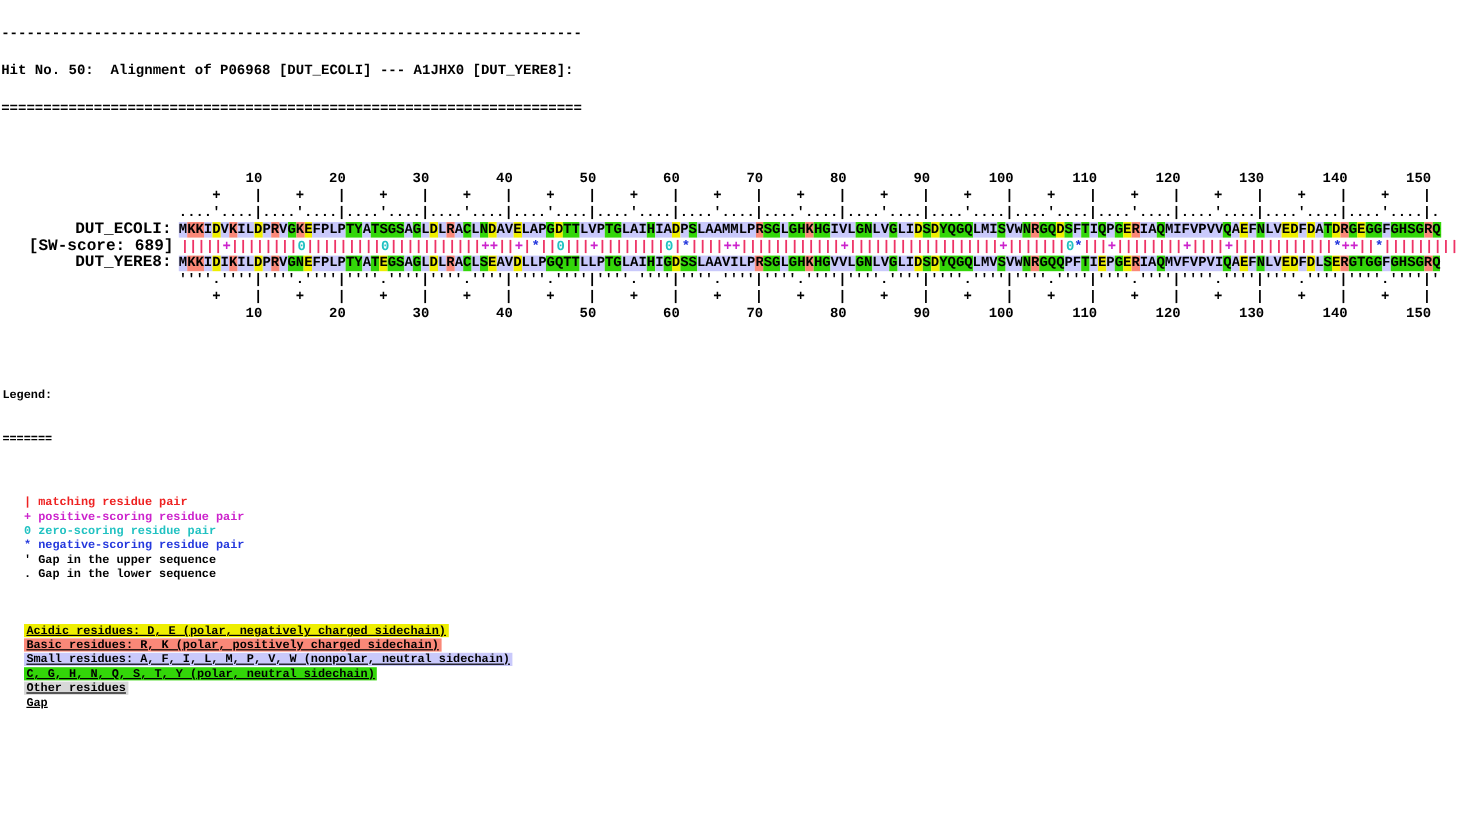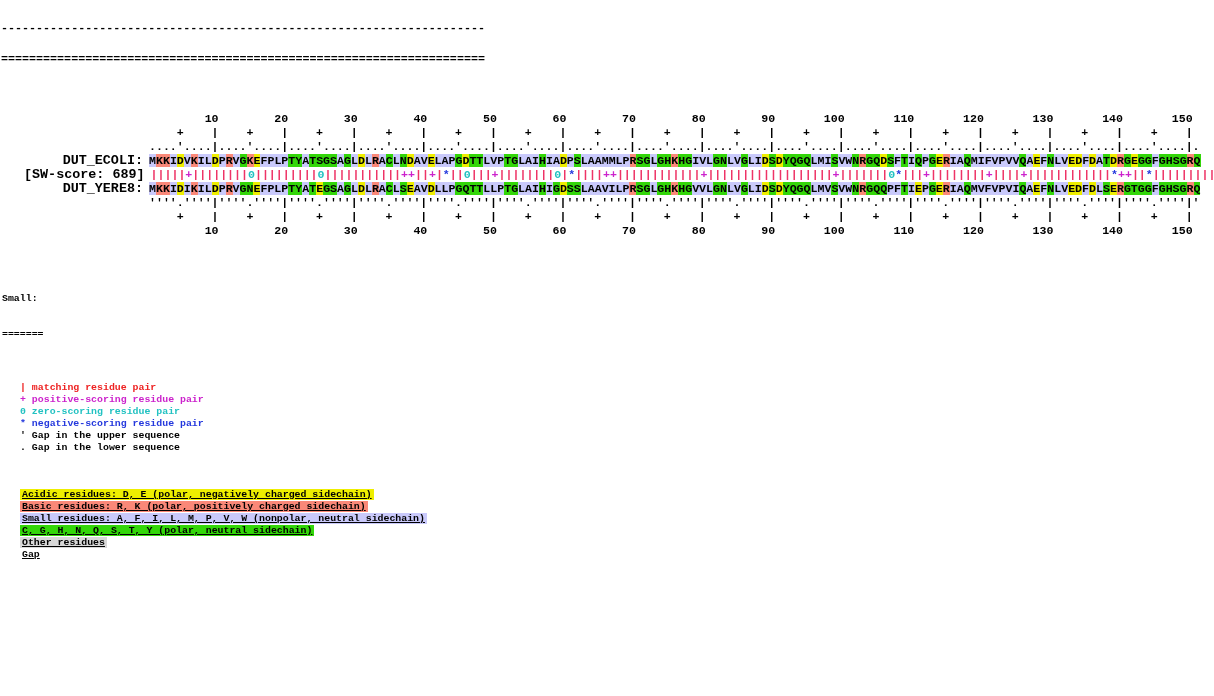--- a/index.html
+++ b/index.html
@@ -20,33 +20,34 @@
   .legend .items div{height:12px;}
   .legend .classes{margin:11px 0 0 18px;}
   .legend .classes div{height:12px;text-decoration:underline;}
   .legend .classes span{padding:0 2px;}
 </style>
 </head>
 <body>
 
 <div class="header">
   <div>---------------------------------------------------------------------</div>
+  <div>Hit No. 50:  Alignment of P06968 [DUT_ECOLI] --- A1JHX0 [DUT_YERE8]:</div>
   <div>=====================================================================</div>
 </div>
 
 <div class="aln">
   <div class="row"><span class="lbl"></span><span class="txt" id="numTop">        10        20        30        40        50        60        70        80        90       100       110       120       130       140       150 </span></div>
   <div class="row"><span class="lbl"></span><span class="txt" id="tickTop">    +    |    +    |    +    |    +    |    +    |    +    |    +    |    +    |    +    |    +    |    +    |    +    |    +    |    +    |    +    | </span></div>
   <div class="row"><span class="lbl"></span><span class="txt" id="guideTop">....'....|....'....|....'....|....'....|....'....|....'....|....'....|....'....|....'....|....'....|....'....|....'....|....'....|....'....|....'....|.</span></div>
   <div class="row"><span class="lbl">DUT_ECOLI:</span><span class="txt" id="seqTop"><span style="background: rgb(201, 201, 251);">M</span><span style="background: rgb(250, 136, 120);">KK</span><span style="background: rgb(201, 201, 251);">I</span><span style="background: rgb(238, 238, 0);">D</span><span style="background: rgb(201, 201, 251);">V</span><span style="background: rgb(250, 136, 120);">K</span><span style="background: rgb(201, 201, 251);">IL</span><span style="background: rgb(238, 238, 0);">D</span><span style="background: rgb(201, 201, 251);">P</span><span style="background: rgb(250, 136, 120);">R</span><span style="background: rgb(201, 201, 251);">V</span><span style="background: rgb(51, 214, 9);">G</span><span style="background: rgb(250, 136, 120);">K</span><span style="background: rgb(238, 238, 0);">E</span><span style="background: rgb(201, 201, 251);">FPLP</span><span style="background: rgb(51, 214, 9);">TY</span><span style="background: rgb(201, 201, 251);">A</span><span style="background: rgb(51, 214, 9);">TSGS</span><span style="background: rgb(201, 201, 251);">A</span><span style="background: rgb(51, 214, 9);">G</span><span style="background: rgb(201, 201, 251);">L</span><span style="background: rgb(238, 238, 0);">D</span><span style="background: rgb(201, 201, 251);">L</span><span style="background: rgb(250, 136, 120);">R</span><span style="background: rgb(201, 201, 251);">A</span><span style="background: rgb(51, 214, 9);">C</span><span style="background: rgb(201, 201, 251);">L</span><span style="background: rgb(51, 214, 9);">N</span><span style="background: rgb(238, 238, 0);">D</span><span style="background: rgb(201, 201, 251);">AV</span><span style="background: rgb(238, 238, 0);">E</span><span style="background: rgb(201, 201, 251);">LAP</span><span style="background: rgb(51, 214, 9);">G</span><span style="background: rgb(238, 238, 0);">D</span><span style="background: rgb(51, 214, 9);">TT</span><span style="background: rgb(201, 201, 251);">LVP</span><span style="background: rgb(51, 214, 9);">TG</span><span style="background: rgb(201, 201, 251);">LAI</span><span style="background: rgb(51, 214, 9);">H</span><span style="background: rgb(201, 201, 251);">IA</span><span style="background: rgb(238, 238, 0);">D</span><span style="background: rgb(201, 201, 251);">P</span><span style="background: rgb(51, 214, 9);">S</span><span style="background: rgb(201, 201, 251);">LAAMMLP</span><span style="background: rgb(250, 136, 120);">R</span><span style="background: rgb(51, 214, 9);">SG</span><span style="background: rgb(201, 201, 251);">L</span><span style="background: rgb(51, 214, 9);">GH</span><span style="background: rgb(250, 136, 120);">K</span><span style="background: rgb(51, 214, 9);">HG</span><span style="background: rgb(201, 201, 251);">IVL</span><span style="background: rgb(51, 214, 9);">GN</span><span style="background: rgb(201, 201, 251);">LV</span><span style="background: rgb(51, 214, 9);">G</span><span style="background: rgb(201, 201, 251);">LI</span><span style="background: rgb(238, 238, 0);">D</span><span style="background: rgb(51, 214, 9);">S</span><span style="background: rgb(238, 238, 0);">D</span><span style="background: rgb(51, 214, 9);">YQGQ</span><span style="background: rgb(201, 201, 251);">LMI</span><span style="background: rgb(51, 214, 9);">S</span><span style="background: rgb(201, 201, 251);">VW</span><span style="background: rgb(51, 214, 9);">N</span><span style="background: rgb(250, 136, 120);">R</span><span style="background: rgb(51, 214, 9);">GQ</span><span style="background: rgb(238, 238, 0);">D</span><span style="background: rgb(51, 214, 9);">S</span><span style="background: rgb(201, 201, 251);">F</span><span style="background: rgb(51, 214, 9);">T</span><span style="background: rgb(201, 201, 251);">I</span><span style="background: rgb(51, 214, 9);">Q</span><span style="background: rgb(201, 201, 251);">P</span><span style="background: rgb(51, 214, 9);">G</span><span style="background: rgb(238, 238, 0);">E</span><span style="background: rgb(250, 136, 120);">R</span><span style="background: rgb(201, 201, 251);">IA</span><span style="background: rgb(51, 214, 9);">Q</span><span style="background: rgb(201, 201, 251);">MIFVPVV</span><span style="background: rgb(51, 214, 9);">Q</span><span style="background: rgb(201, 201, 251);">A</span><span style="background: rgb(238, 238, 0);">E</span><span style="background: rgb(201, 201, 251);">F</span><span style="background: rgb(51, 214, 9);">N</span><span style="background: rgb(201, 201, 251);">LV</span><span style="background: rgb(238, 238, 0);">ED</span><span style="background: rgb(201, 201, 251);">F</span><span style="background: rgb(238, 238, 0);">D</span><span style="background: rgb(201, 201, 251);">A</span><span style="background: rgb(51, 214, 9);">T</span><span style="background: rgb(238, 238, 0);">D</span><span style="background: rgb(250, 136, 120);">R</span><span style="background: rgb(51, 214, 9);">G</span><span style="background: rgb(238, 238, 0);">E</span><span style="background: rgb(51, 214, 9);">GG</span><span style="background: rgb(201, 201, 251);">F</span><span style="background: rgb(51, 214, 9);">GHSG</span><span style="background: rgb(250, 136, 120);">R</span><span style="background: rgb(51, 214, 9);">Q</span></span></div>
   <div class="row"><span class="lbl">[SW-score: 689]</span><span class="txt" id="matchLine"><span style="color: rgb(238, 51, 102);">|||||</span><span style="color: rgb(204, 34, 204);">+</span><span style="color: rgb(238, 51, 102);">||||||||</span><span style="color: rgb(34, 194, 194);">0</span><span style="color: rgb(238, 51, 102);">|||||||||</span><span style="color: rgb(34, 194, 194);">0</span><span style="color: rgb(238, 51, 102);">|||||||||||</span><span style="color: rgb(204, 34, 204);">++</span><span style="color: rgb(238, 51, 102);">||</span><span style="color: rgb(204, 34, 204);">+</span><span style="color: rgb(238, 51, 102);">|</span><span style="color: rgb(36, 56, 221);">*</span><span style="color: rgb(238, 51, 102);">||</span><span style="color: rgb(34, 194, 194);">0</span><span style="color: rgb(238, 51, 102);">|||</span><span style="color: rgb(204, 34, 204);">+</span><span style="color: rgb(238, 51, 102);">||||||||</span><span style="color: rgb(34, 194, 194);">0</span><span style="color: rgb(238, 51, 102);">|</span><span style="color: rgb(36, 56, 221);">*</span><span style="color: rgb(238, 51, 102);">||||</span><span style="color: rgb(204, 34, 204);">++</span><span style="color: rgb(238, 51, 102);">||||||||||||</span><span style="color: rgb(204, 34, 204);">+</span><span style="color: rgb(238, 51, 102);">||||||||||||||||||</span><span style="color: rgb(204, 34, 204);">+</span><span style="color: rgb(238, 51, 102);">|||||||</span><span style="color: rgb(34, 194, 194);">0</span><span style="color: rgb(36, 56, 221);">*</span><span style="color: rgb(238, 51, 102);">|||</span><span style="color: rgb(204, 34, 204);">+</span><span style="color: rgb(238, 51, 102);">||||||||</span><span style="color: rgb(204, 34, 204);">+</span><span style="color: rgb(238, 51, 102);">||||</span><span style="color: rgb(204, 34, 204);">+</span><span style="color: rgb(238, 51, 102);">||||||||||||</span><span style="color: rgb(36, 56, 221);">*</span><span style="color: rgb(204, 34, 204);">++</span><span style="color: rgb(238, 51, 102);">||</span><span style="color: rgb(36, 56, 221);">*</span><span style="color: rgb(238, 51, 102);">|||||||||</span></span></div>
   <div class="row"><span class="lbl">DUT_YERE8:</span><span class="txt" id="seqBot"><span style="background: rgb(201, 201, 251);">M</span><span style="background: rgb(250, 136, 120);">KK</span><span style="background: rgb(201, 201, 251);">I</span><span style="background: rgb(238, 238, 0);">D</span><span style="background: rgb(201, 201, 251);">I</span><span style="background: rgb(250, 136, 120);">K</span><span style="background: rgb(201, 201, 251);">IL</span><span style="background: rgb(238, 238, 0);">D</span><span style="background: rgb(201, 201, 251);">P</span><span style="background: rgb(250, 136, 120);">R</span><span style="background: rgb(201, 201, 251);">V</span><span style="background: rgb(51, 214, 9);">GN</span><span style="background: rgb(238, 238, 0);">E</span><span style="background: rgb(201, 201, 251);">FPLP</span><span style="background: rgb(51, 214, 9);">TY</span><span style="background: rgb(201, 201, 251);">A</span><span style="background: rgb(51, 214, 9);">T</span><span style="background: rgb(238, 238, 0);">E</span><span style="background: rgb(51, 214, 9);">GS</span><span style="background: rgb(201, 201, 251);">A</span><span style="background: rgb(51, 214, 9);">G</span><span style="background: rgb(201, 201, 251);">L</span><span style="background: rgb(238, 238, 0);">D</span><span style="background: rgb(201, 201, 251);">L</span><span style="background: rgb(250, 136, 120);">R</span><span style="background: rgb(201, 201, 251);">A</span><span style="background: rgb(51, 214, 9);">C</span><span style="background: rgb(201, 201, 251);">L</span><span style="background: rgb(51, 214, 9);">S</span><span style="background: rgb(238, 238, 0);">E</span><span style="background: rgb(201, 201, 251);">AV</span><span style="background: rgb(238, 238, 0);">D</span><span style="background: rgb(201, 201, 251);">LLP</span><span style="background: rgb(51, 214, 9);">GQTT</span><span style="background: rgb(201, 201, 251);">LLP</span><span style="background: rgb(51, 214, 9);">TG</span><span style="background: rgb(201, 201, 251);">LAI</span><span style="background: rgb(51, 214, 9);">H</span><span style="background: rgb(201, 201, 251);">I</span><span style="background: rgb(51, 214, 9);">G</span><span style="background: rgb(238, 238, 0);">D</span><span style="background: rgb(51, 214, 9);">SS</span><span style="background: rgb(201, 201, 251);">LAAVILP</span><span style="background: rgb(250, 136, 120);">R</span><span style="background: rgb(51, 214, 9);">SG</span><span style="background: rgb(201, 201, 251);">L</span><span style="background: rgb(51, 214, 9);">GH</span><span style="background: rgb(250, 136, 120);">K</span><span style="background: rgb(51, 214, 9);">HG</span><span style="background: rgb(201, 201, 251);">VVL</span><span style="background: rgb(51, 214, 9);">GN</span><span style="background: rgb(201, 201, 251);">LV</span><span style="background: rgb(51, 214, 9);">G</span><span style="background: rgb(201, 201, 251);">LI</span><span style="background: rgb(238, 238, 0);">D</span><span style="background: rgb(51, 214, 9);">S</span><span style="background: rgb(238, 238, 0);">D</span><span style="background: rgb(51, 214, 9);">YQGQ</span><span style="background: rgb(201, 201, 251);">LMV</span><span style="background: rgb(51, 214, 9);">S</span><span style="background: rgb(201, 201, 251);">VW</span><span style="background: rgb(51, 214, 9);">N</span><span style="background: rgb(250, 136, 120);">R</span><span style="background: rgb(51, 214, 9);">GQQ</span><span style="background: rgb(201, 201, 251);">PF</span><span style="background: rgb(51, 214, 9);">T</span><span style="background: rgb(201, 201, 251);">I</span><span style="background: rgb(238, 238, 0);">E</span><span style="background: rgb(201, 201, 251);">P</span><span style="background: rgb(51, 214, 9);">G</span><span style="background: rgb(238, 238, 0);">E</span><span style="background: rgb(250, 136, 120);">R</span><span style="background: rgb(201, 201, 251);">IA</span><span style="background: rgb(51, 214, 9);">Q</span><span style="background: rgb(201, 201, 251);">MVFVPVI</span><span style="background: rgb(51, 214, 9);">Q</span><span style="background: rgb(201, 201, 251);">A</span><span style="background: rgb(238, 238, 0);">E</span><span style="background: rgb(201, 201, 251);">F</span><span style="background: rgb(51, 214, 9);">N</span><span style="background: rgb(201, 201, 251);">LV</span><span style="background: rgb(238, 238, 0);">ED</span><span style="background: rgb(201, 201, 251);">F</span><span style="background: rgb(238, 238, 0);">D</span><span style="background: rgb(201, 201, 251);">L</span><span style="background: rgb(51, 214, 9);">S</span><span style="background: rgb(238, 238, 0);">E</span><span style="background: rgb(250, 136, 120);">R</span><span style="background: rgb(51, 214, 9);">GTGG</span><span style="background: rgb(201, 201, 251);">F</span><span style="background: rgb(51, 214, 9);">GHSG</span><span style="background: rgb(250, 136, 120);">R</span><span style="background: rgb(51, 214, 9);">Q</span></span></div>
   <div class="row"><span class="lbl"></span><span class="txt" id="guideBot">''''.''''|''''.''''|''''.''''|''''.''''|''''.''''|''''.''''|''''.''''|''''.''''|''''.''''|''''.''''|''''.''''|''''.''''|''''.''''|''''.''''|''''.''''|'</span></div>
   <div class="row"><span class="lbl"></span><span class="txt" id="tickBot">    +    |    +    |    +    |    +    |    +    |    +    |    +    |    +    |    +    |    +    |    +    |    +    |    +    |    +    |    +    | </span></div>
   <div class="row"><span class="lbl"></span><span class="txt" id="numBot">        10        20        30        40        50        60        70        80        90       100       110       120       130       140       150 </span></div>
 </div>
 
 <div class="legend">
-  <div>Small:</div>
+  <div>Legend:</div>
   <div>=======</div>
   <div class="items" id="legendItems"><div style="color: rgb(238, 34, 34);">| matching residue pair</div><div style="color: rgb(204, 34, 204);">+ positive-scoring residue pair</div><div style="color: rgb(34, 194, 194);">0 zero-scoring residue pair</div><div style="color: rgb(36, 56, 221);">* negative-scoring residue pair</div><div style="color: rgb(0, 0, 0);">' Gap in the upper sequence</div><div style="color: rgb(0, 0, 0);">. Gap in the lower sequence</div></div>
   <div class="classes" id="legendClasses"><div><span style="background: rgb(238, 238, 0);">Acidic residues: D, E (polar, negatively charged sidechain)</span></div><div><span style="background: rgb(250, 136, 120);">Basic residues: R, K (polar, positively charged sidechain)</span></div><div><span style="background: rgb(201, 201, 251);">Small residues: A, F, I, L, M, P, V, W (nonpolar, neutral sidechain)</span></div><div><span style="background: rgb(51, 214, 9);">C, G, H, N, Q, S, T, Y (polar, neutral sidechain)</span></div><div><span style="background: rgb(216, 216, 216);">Other residues</span></div><div><span>Gap</span></div></div>
 </div>
 
 </body></html>

